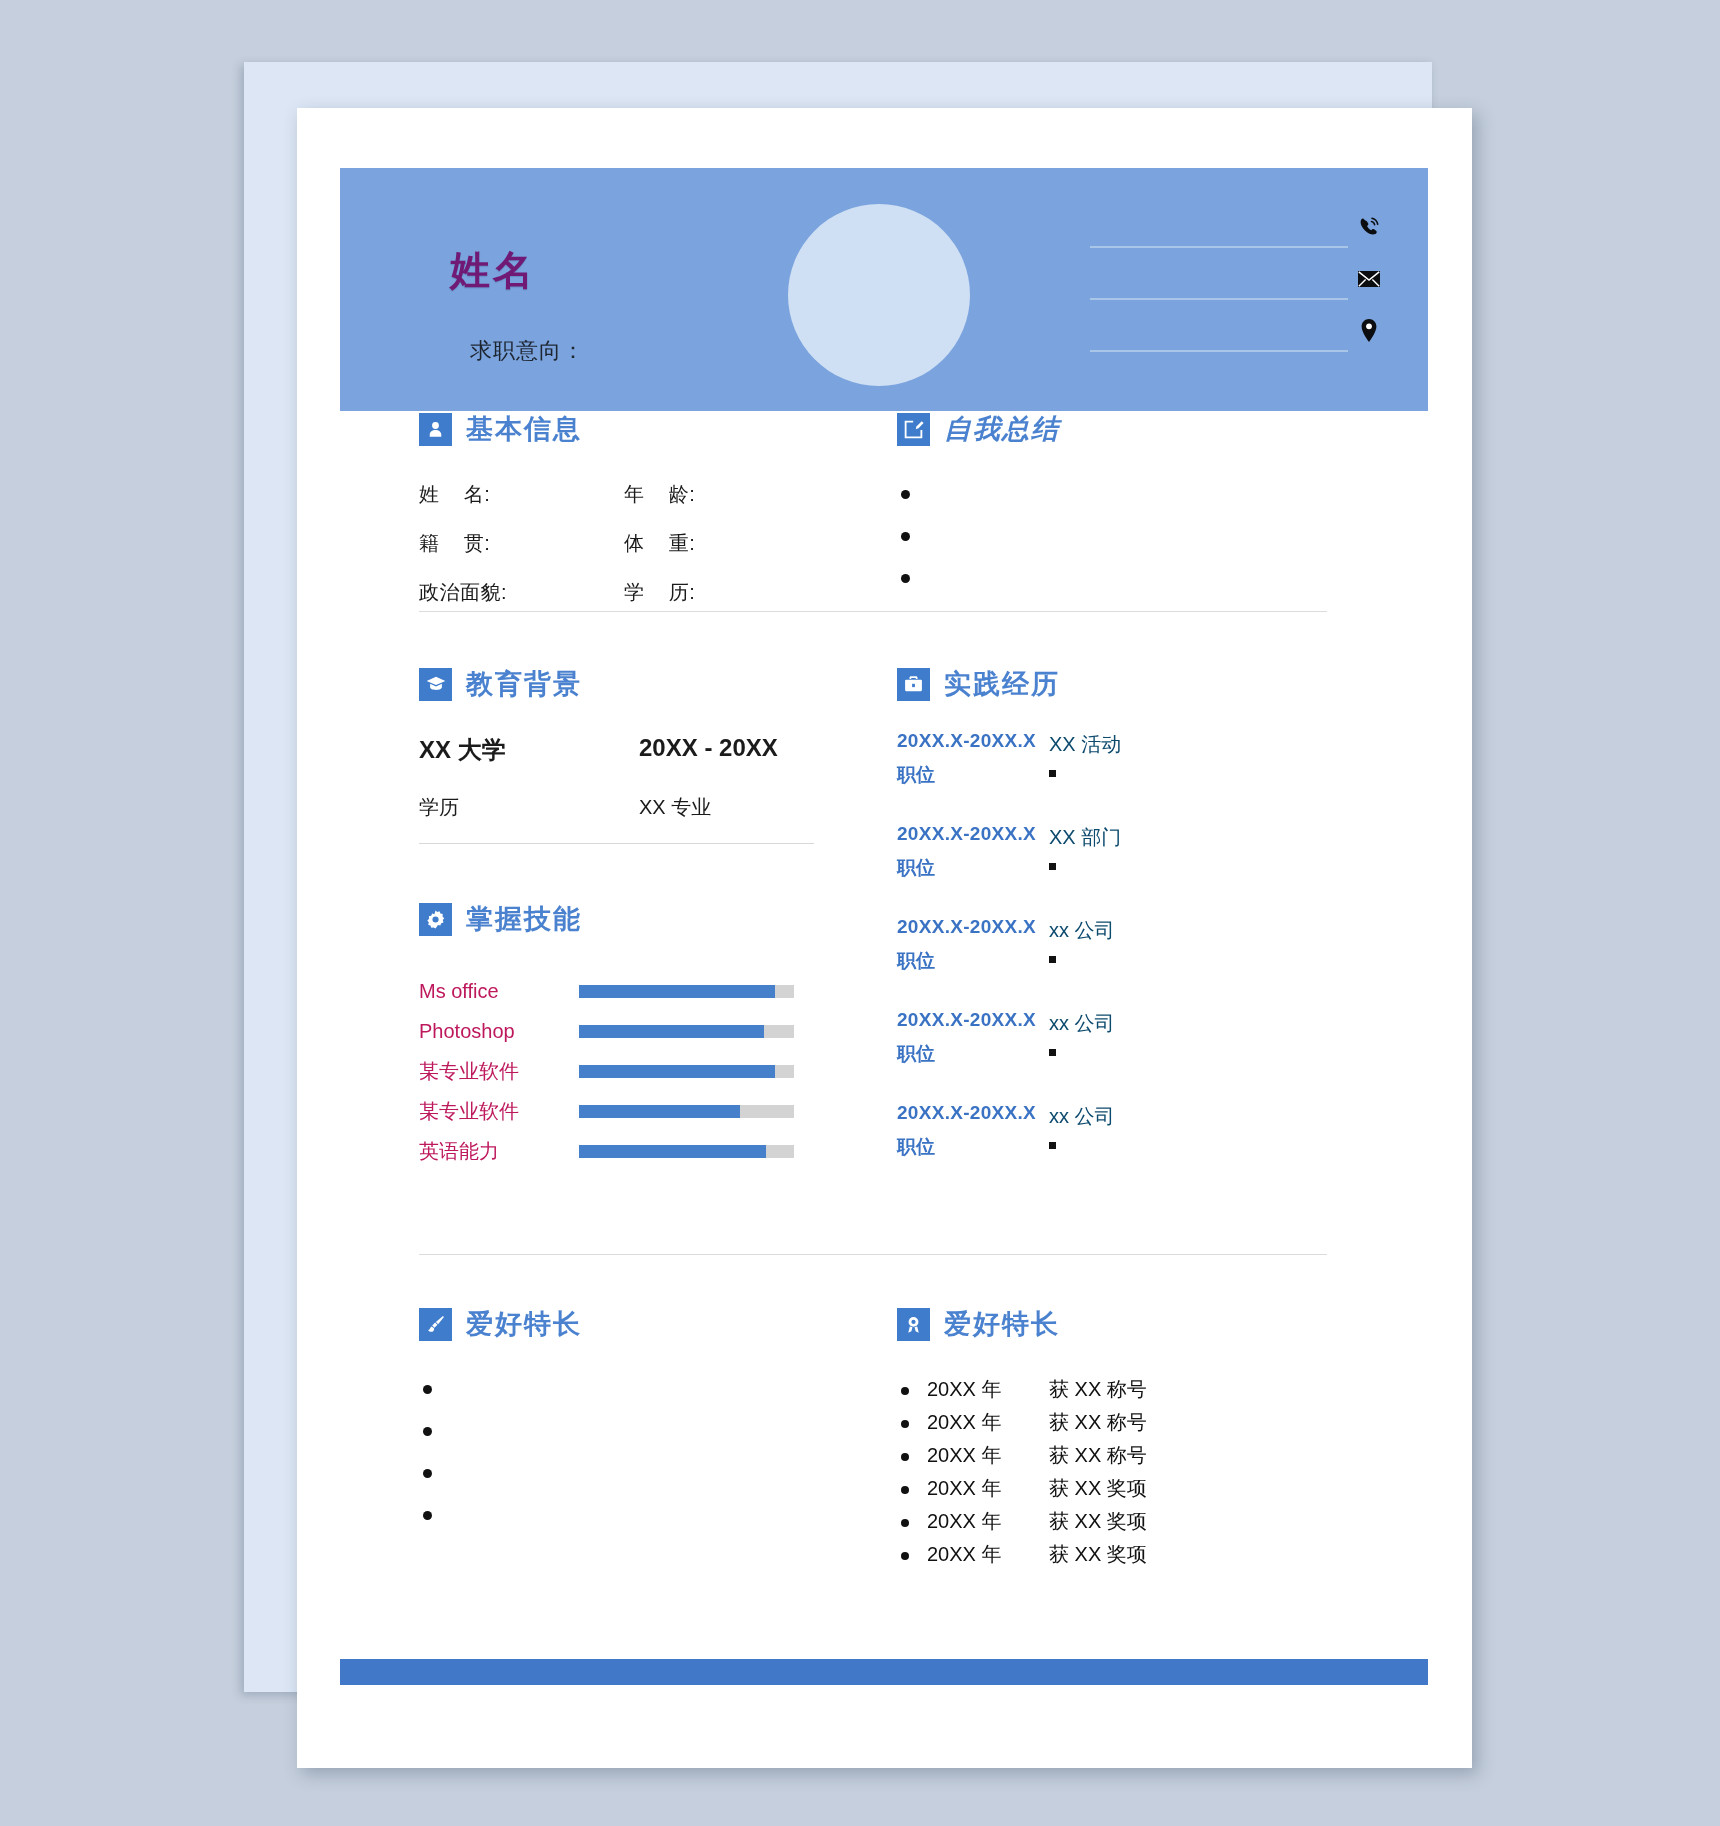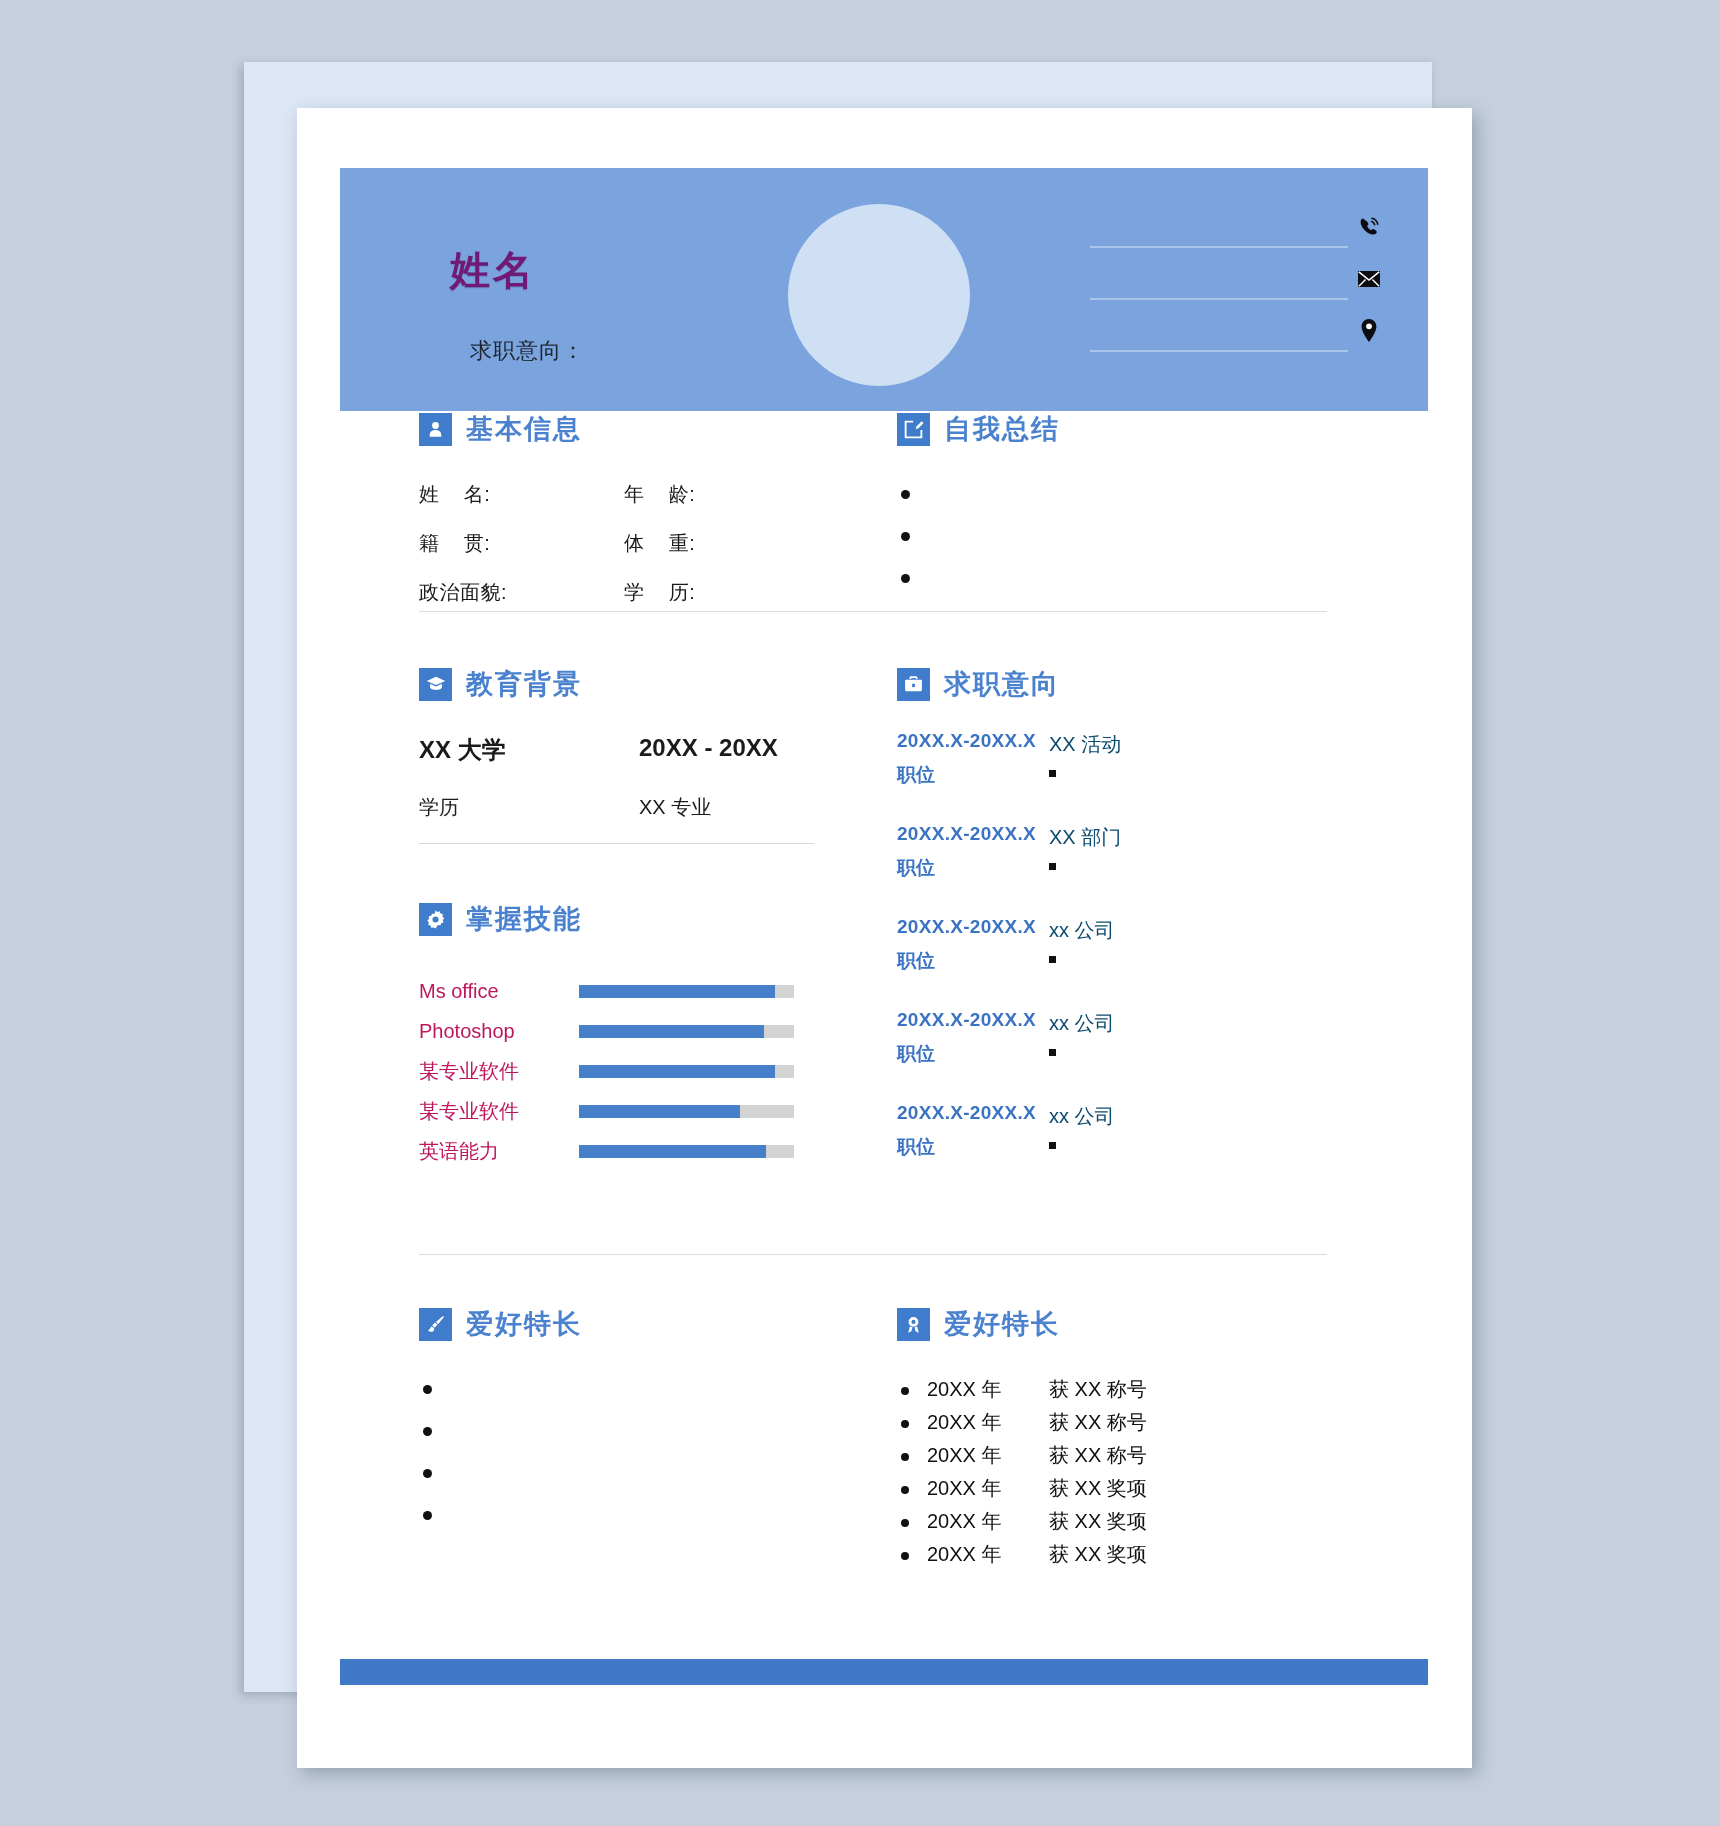--- a/index.html
+++ b/index.html
@@ -368,21 +368,21 @@
         <div class="info-grid">
           <span class="info-label">姓    名:</span>
           <span class="info-label">年    龄:</span>
           <span class="info-label">籍    贯:</span>
           <span class="info-label">体    重:</span>
           <span class="info-label">政治面貌:</span>
           <span class="info-label">学    历:</span>
         </div>
       </div>
 
-      <div class="col-right" style="top:0;">
+      <div class="col-right" style="top:0;font-style:italic;">
         <div class="sec-head">
           <span class="sec-icon">
             <svg width="21" height="21" viewBox="0 0 24 24">
               <path fill="none" stroke="#ffffff" stroke-width="2.1" d="M21 12.6V21H3V3h8.6"></path>
               <path fill="#ffffff" d="M21.4 2.6 15.6 8.4l-1.1 3.2 3.2-1.1 5.8-5.8z"></path>
             </svg>
           </span>
           <span class="sec-title">自我总结</span>
         </div>
         <ul class="bullets wide">
@@ -460,21 +460,21 @@
 
       <div class="col-right" style="top:255px;">
         <div class="sec-head">
           <span class="sec-icon">
             <svg width="21" height="21" viewBox="0 0 24 24">
               <path fill="#ffffff" d="M9.2 2.6h5.6c1 0 1.8.8 1.8 1.8v1.4h-2V4.6H9.4v1.2h-2V4.4c0-1 .8-1.8 1.8-1.8z"></path>
               <rect x="2.4" y="6.6" width="19.2" height="13" rx="1.2" fill="#ffffff"></rect>
               <rect x="10.4" y="11.2" width="3.2" height="3.8" fill="#3f7ccc"></rect>
             </svg>
           </span>
-          <span class="sec-title">求职意向</span>
+          <span class="sec-title">实践经历</span>
         </div>
         <div class="exp-list">
           <div class="exp-item">
             <span class="exp-date">20XX.X-20XX.X</span>
             <span class="exp-role">职位</span>
             <span class="exp-org">XX 活动</span>
             <span class="exp-sub"></span>
           </div>
           <div class="exp-item">
             <span class="exp-date">20XX.X-20XX.X</span>

